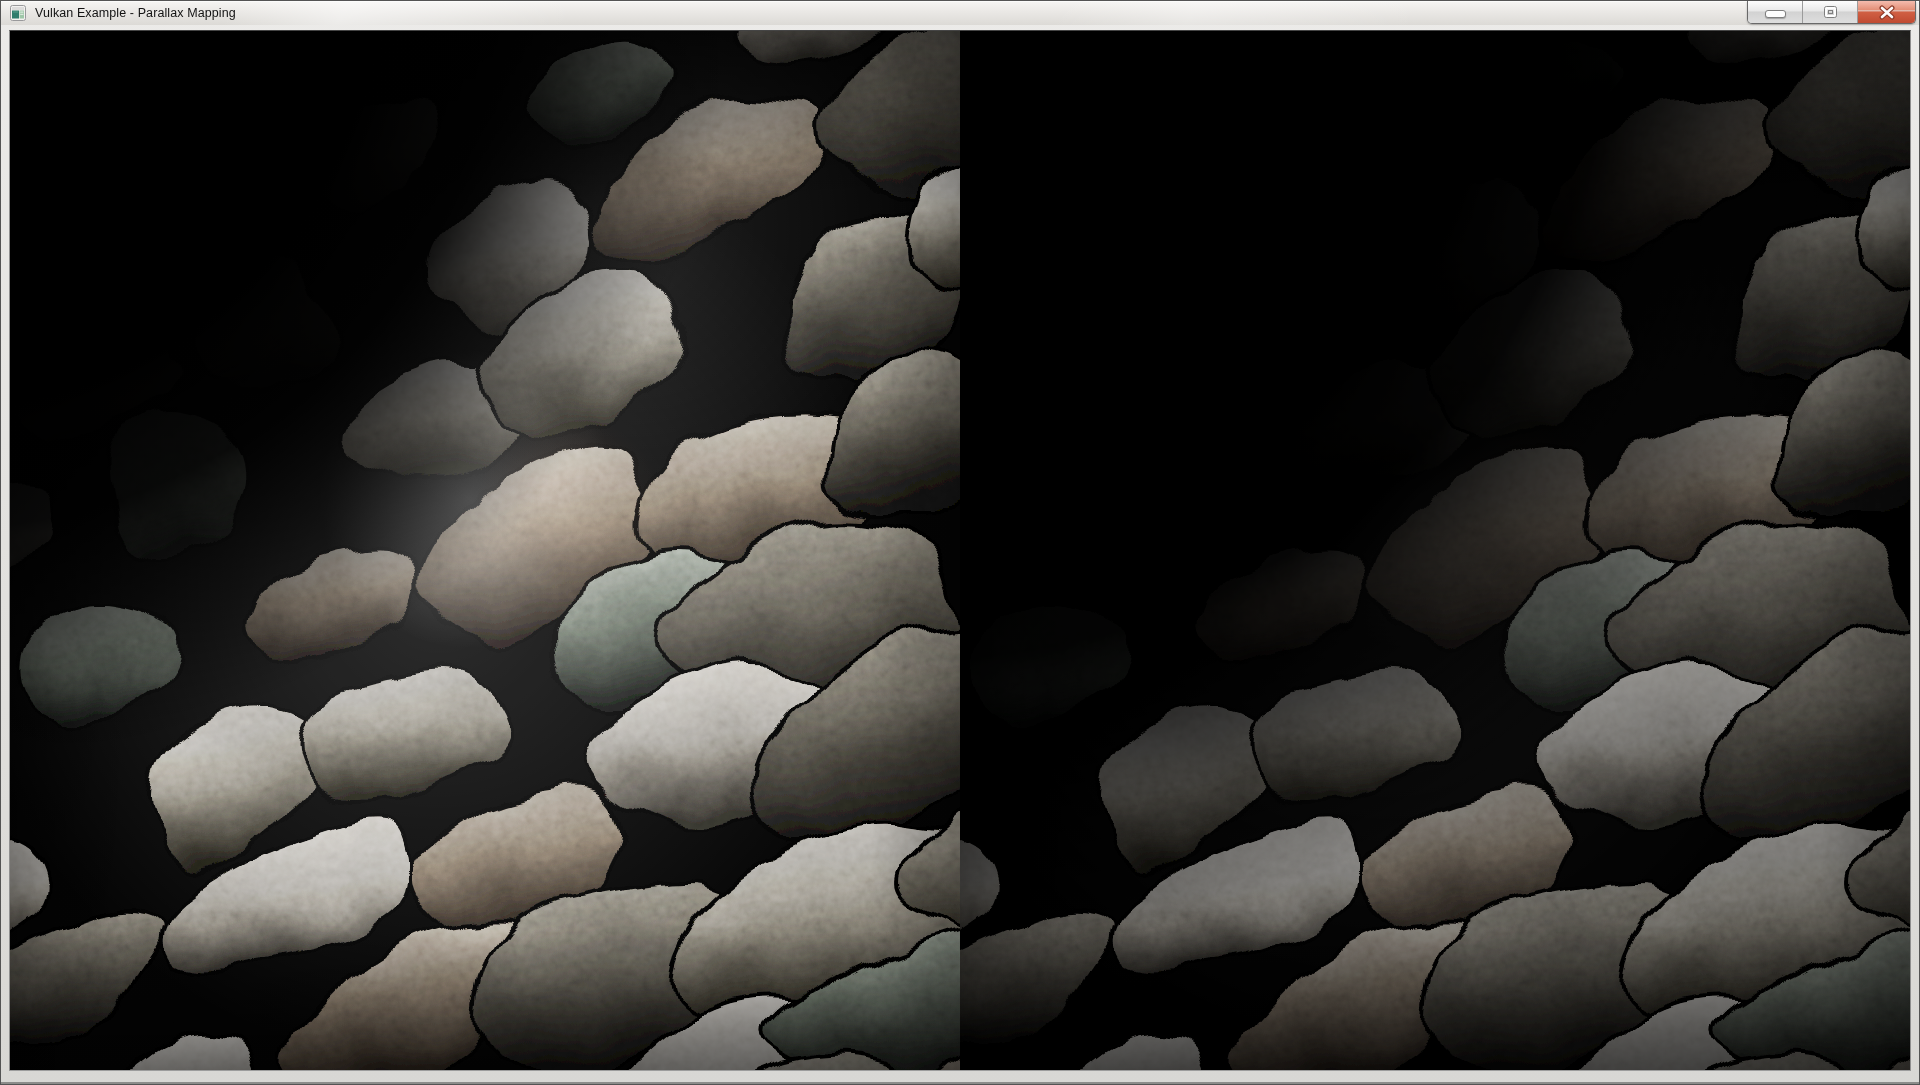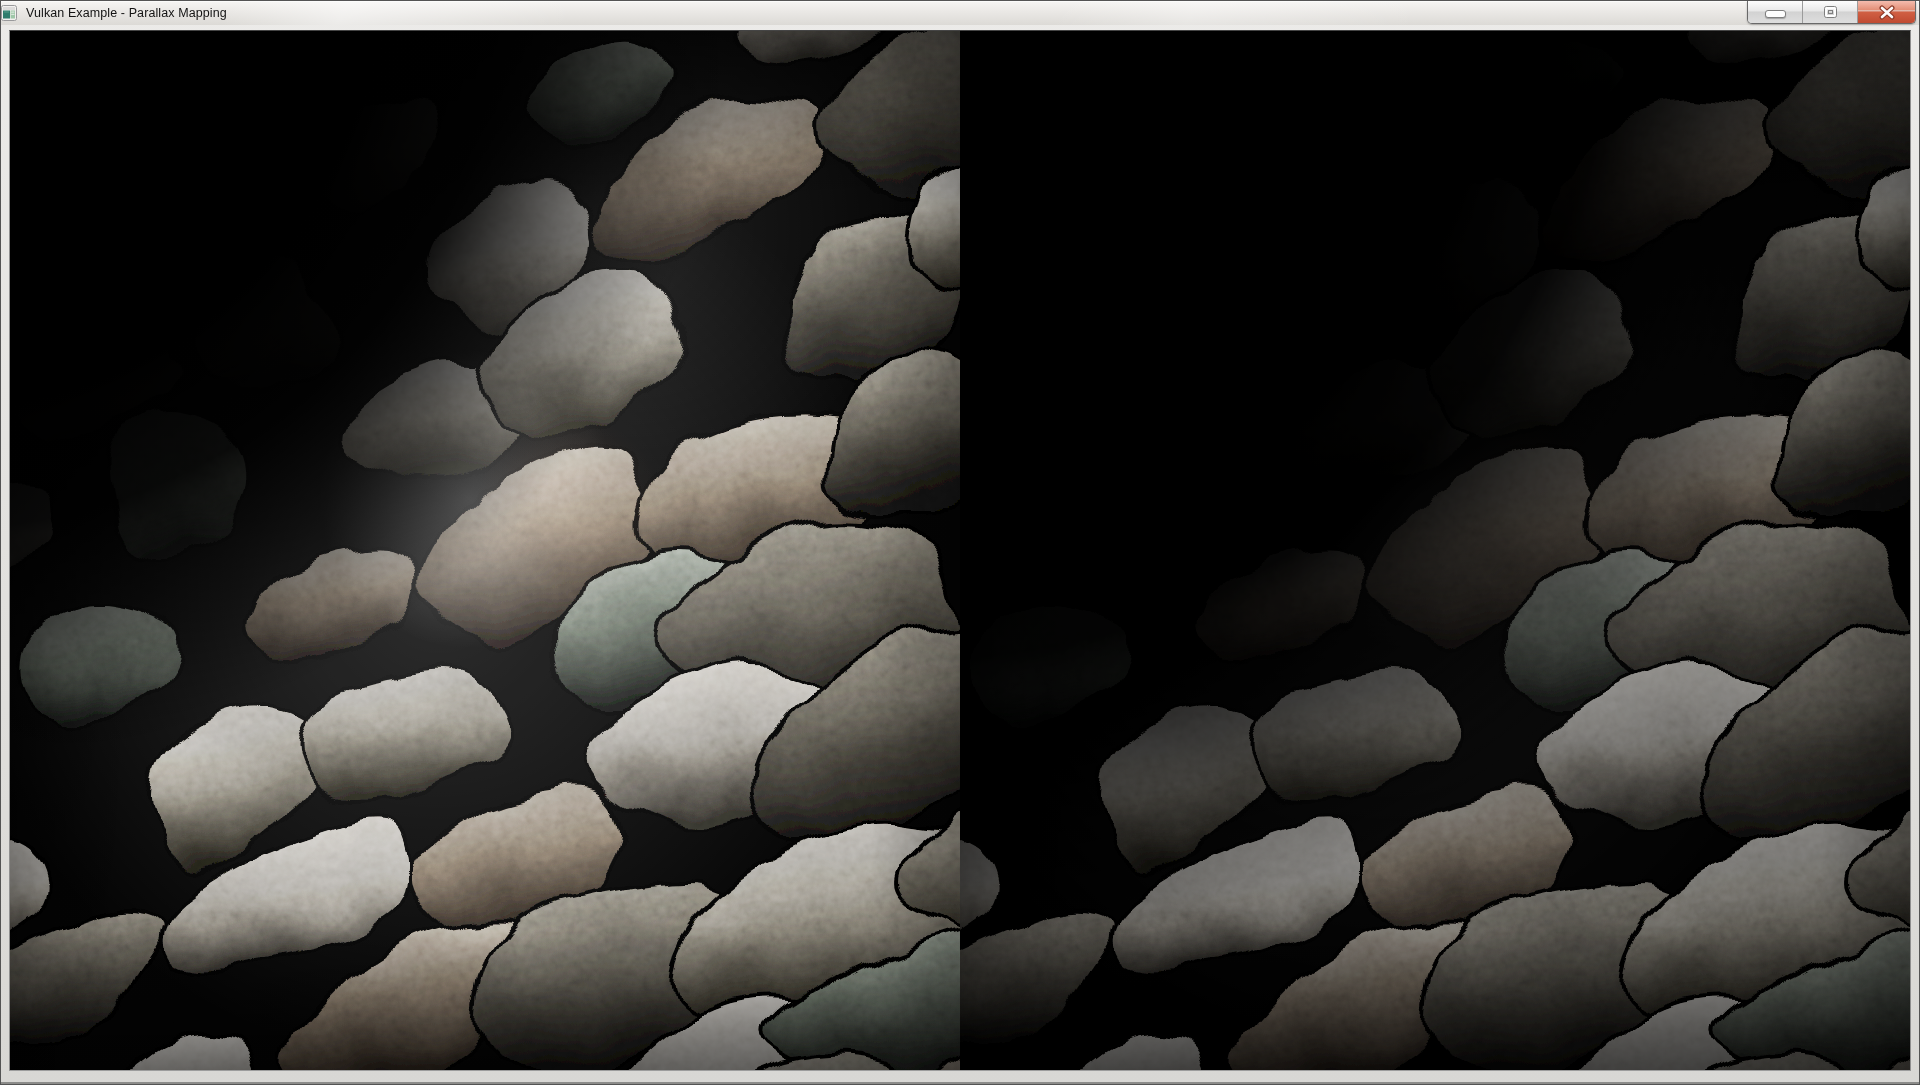--- a/index.html
+++ b/index.html
@@ -1,20 +1,20 @@
 <!DOCTYPE html>
 <html><head>
 <meta charset="utf-8">
 <style>
   html,body{margin:0;padding:0;background:#000;}
   body{width:1920px;height:1085px;overflow:hidden;font-family:"Liberation Sans",sans-serif;position:relative;}
   .window{position:absolute;inset:0;background:linear-gradient(180deg,#ecebe9 0%,#e2e1de 50%,#d8d7d4 100%);
     border:1px solid #545454;box-sizing:border-box;}
   
-  .titlebar{position:relative;height:24px;display:flex;align-items:center;
+  .titlebar{position:relative;height:24px;display:flex;align-items:center;padding-left:9px;
     background:linear-gradient(180deg,#f6f5f3 0%,#eae8e5 45%,#dcdad6 100%);
     box-shadow:inset 0 1px 0 #fbfbfa;}
   .titlebar::after{content:"";position:absolute;inset:0;pointer-events:none;
     background:linear-gradient(115deg,rgba(255,255,255,0) 12%,rgba(255,255,255,.45) 18%,rgba(255,255,255,0) 30%,rgba(255,255,255,0) 55%,rgba(255,255,255,.3) 62%,rgba(255,255,255,0) 74%);}
   .app-icon{width:16px;height:16px;margin-right:9px;position:relative;z-index:2;}
   .win-title{font-size:12.5px;color:#131313;letter-spacing:.1px;position:relative;z-index:2;}
   
   .caption-group{position:absolute;top:0;right:3px;display:flex;z-index:5;
     border:1px solid #696969;border-top:none;border-radius:0 0 5px 5px;overflow:hidden;
     box-shadow:0 1px 2px rgba(0,0,0,.25), inset 0 1px 0 rgba(255,255,255,.65);}

